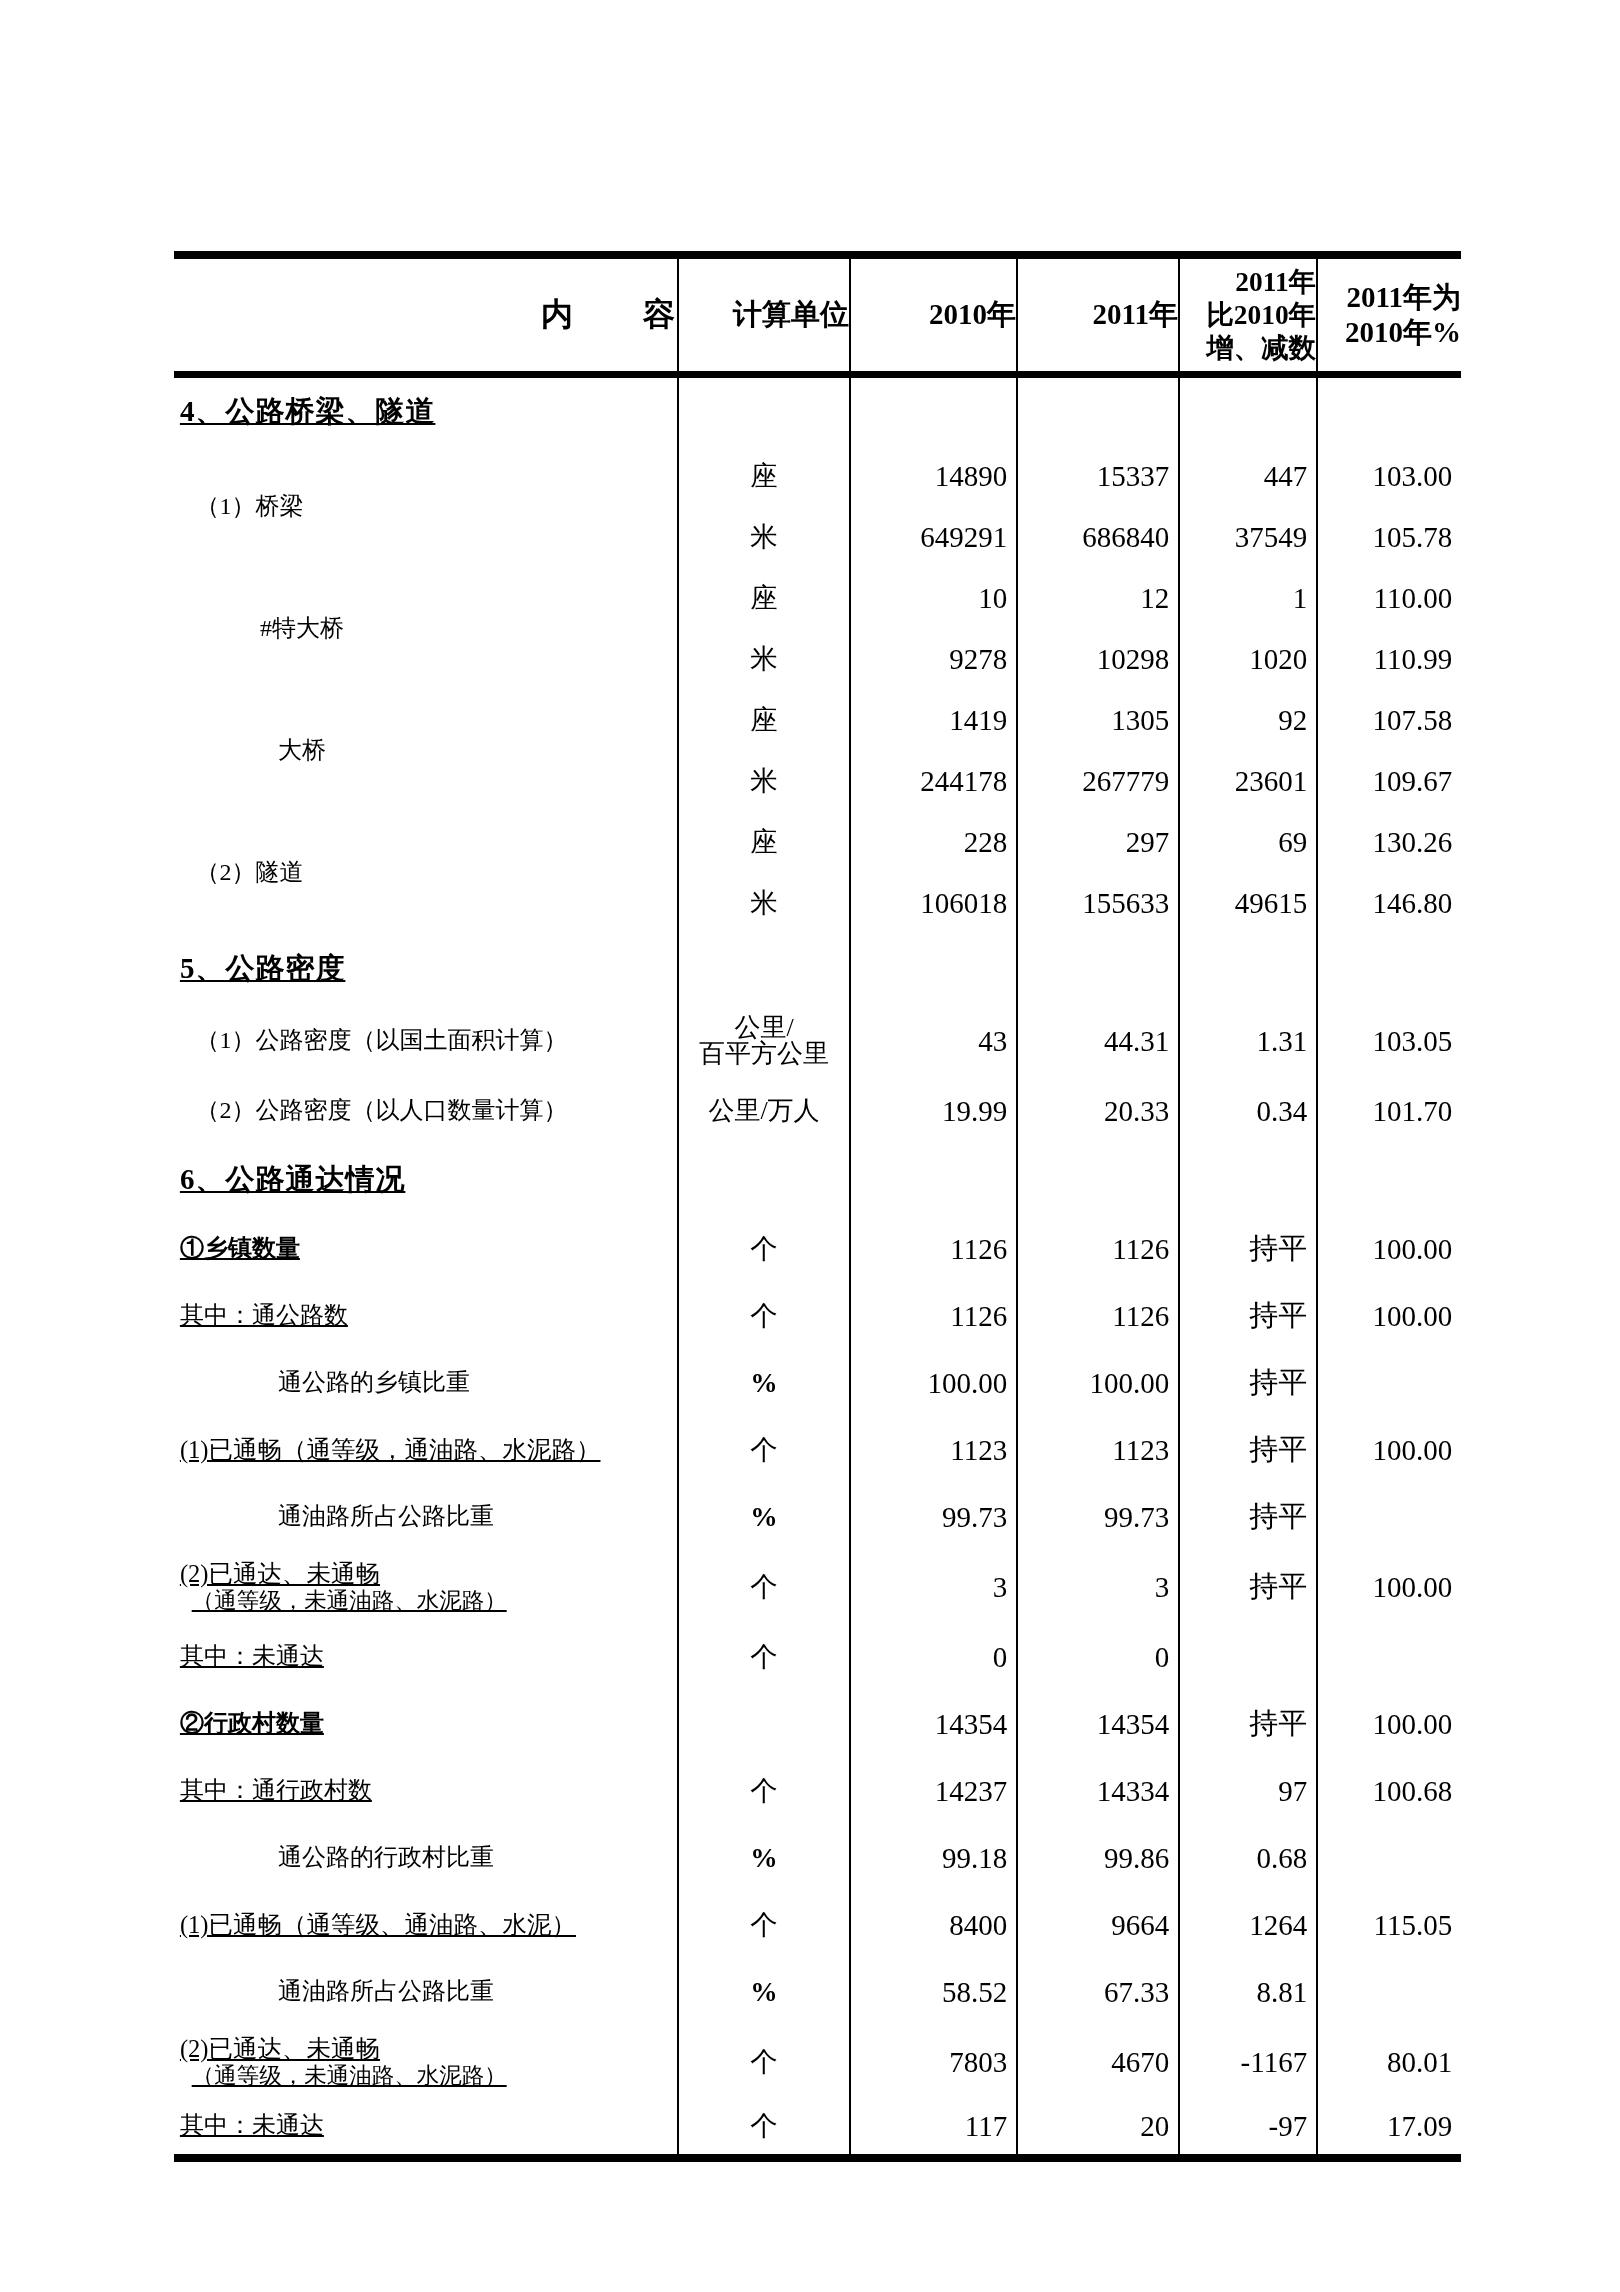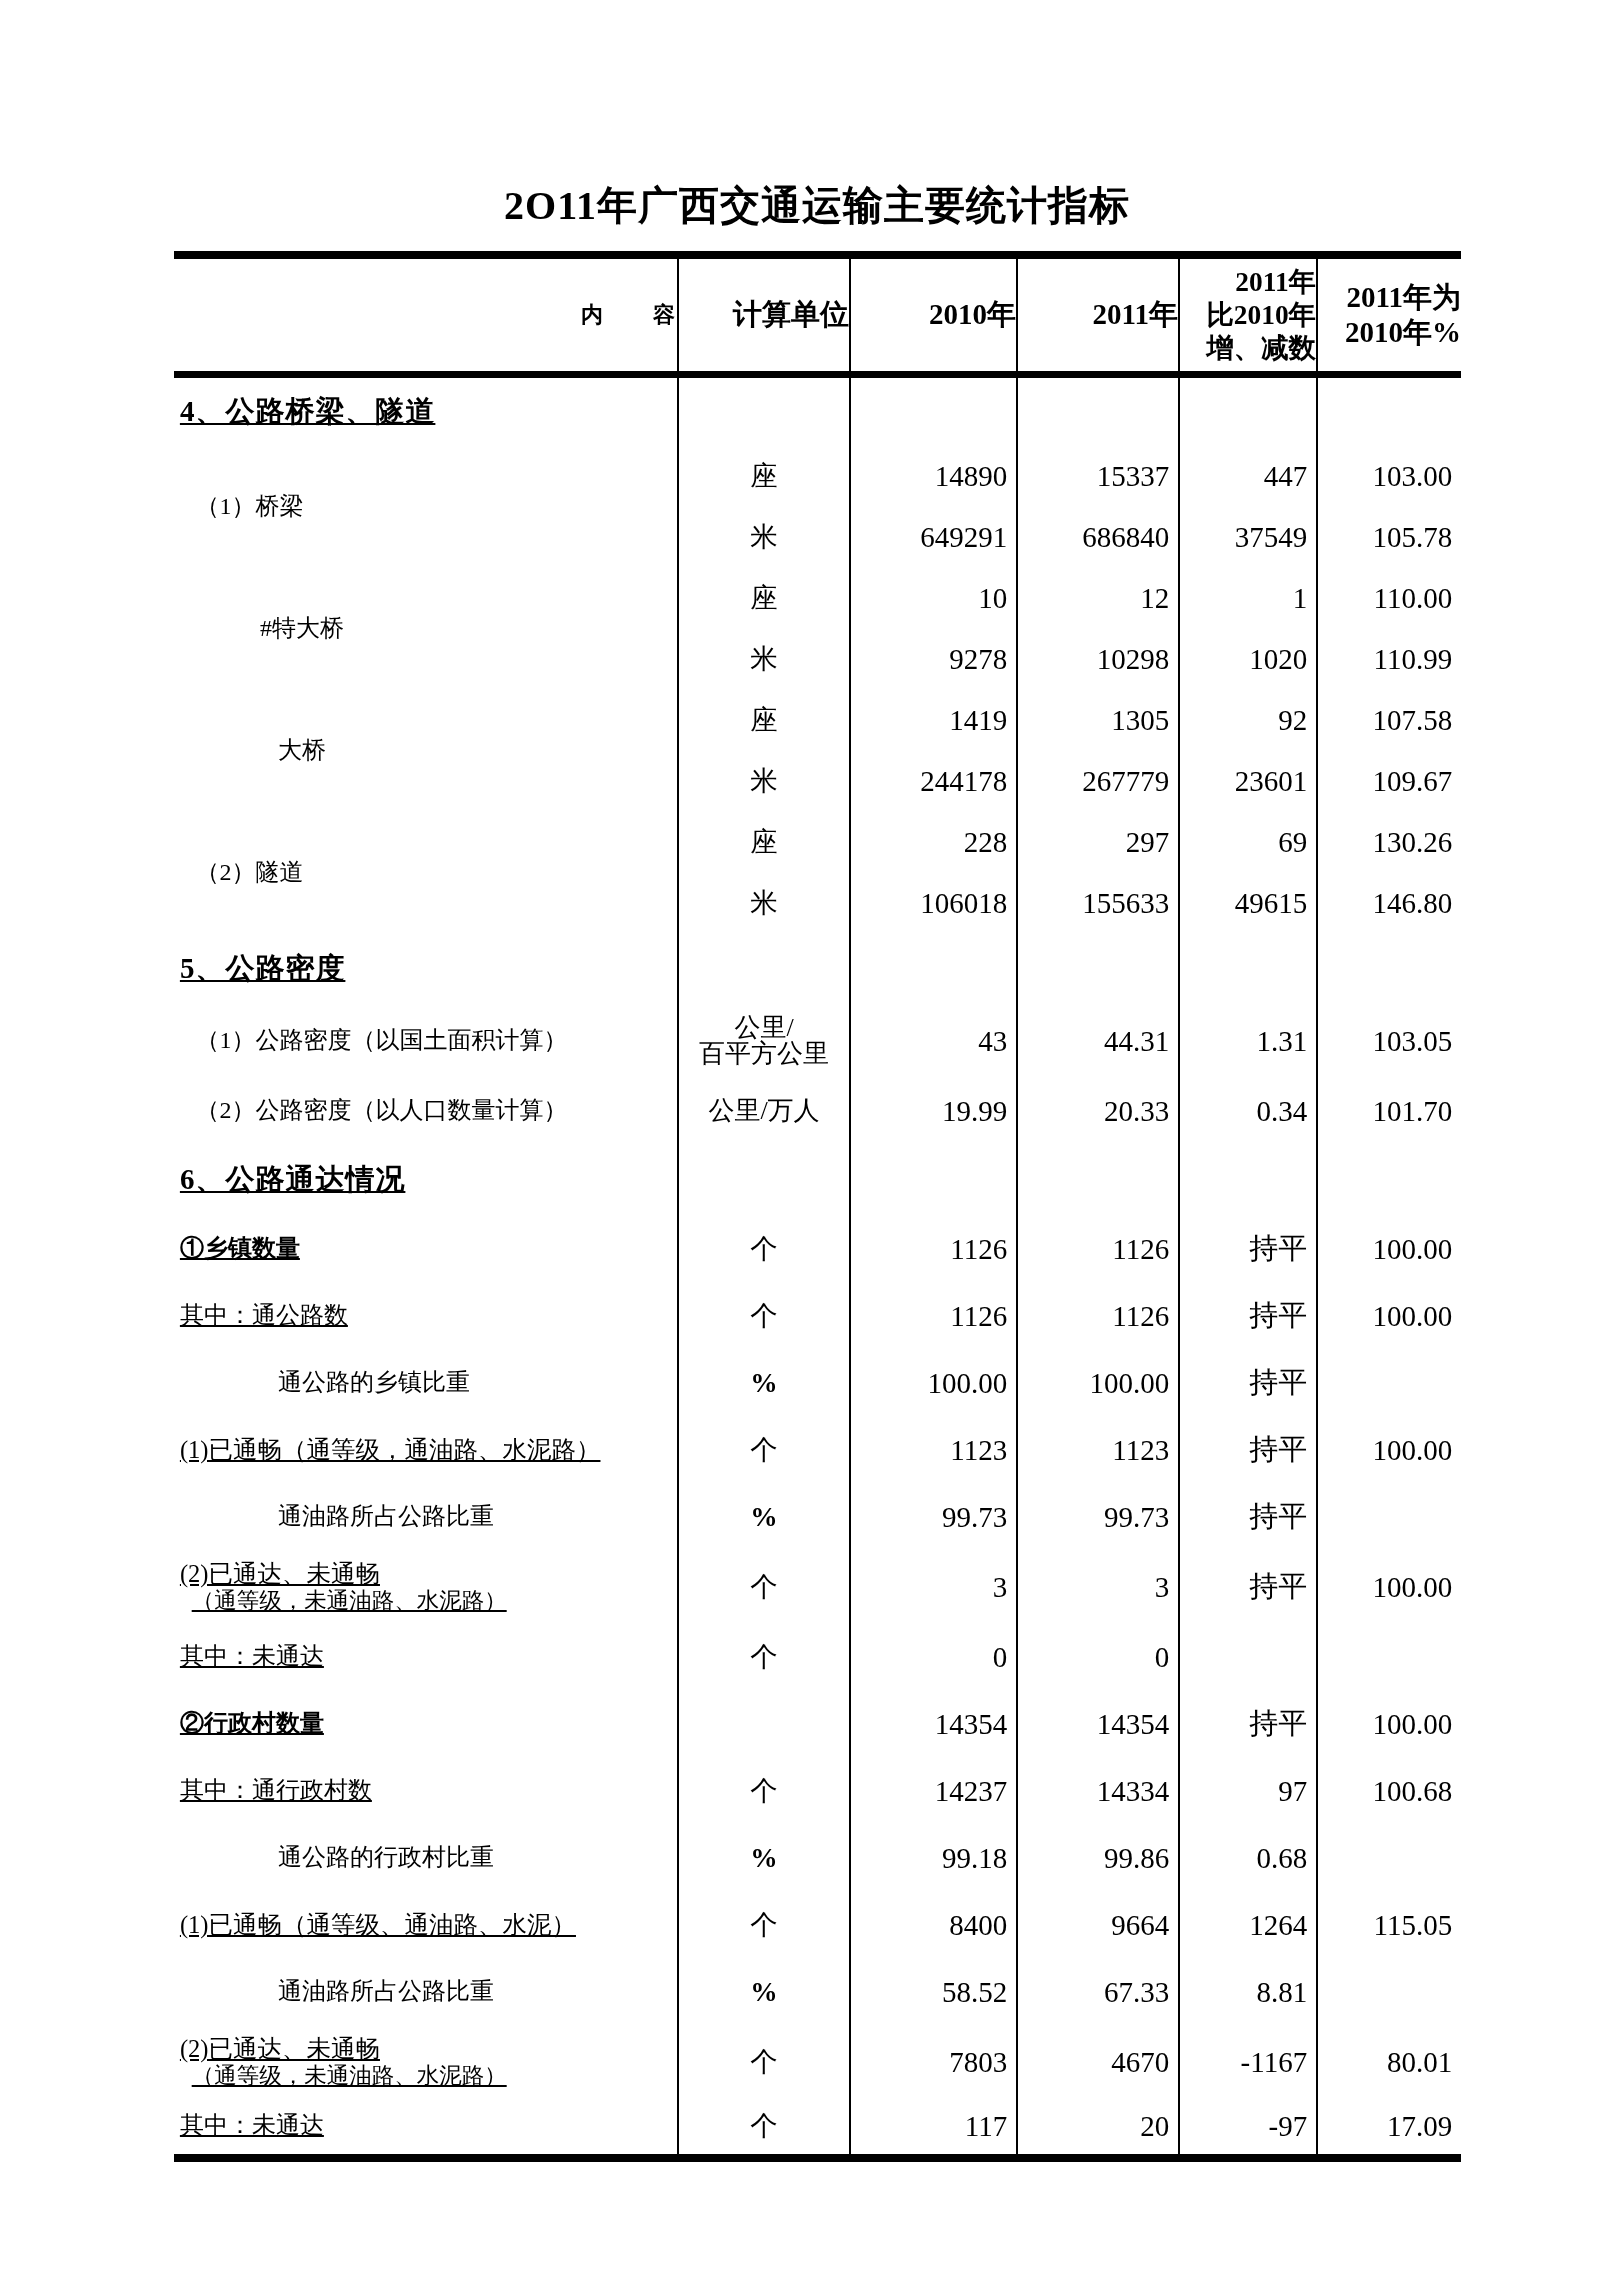--- a/index.html
+++ b/index.html
@@ -17,21 +17,21 @@
   table.stat-table{
     position:absolute;left:174px;top:251px;width:1286px;
     border-collapse:collapse;table-layout:fixed;
     border-top:8.8px solid #000;border-bottom:8.8px solid #000;
   }
   th,td{padding:0;vertical-align:middle;overflow:hidden;}
   thead th{
     border-bottom:7.8px solid #000;
     font-weight:bold;height:112px;font-size:29px;text-align:right;
   }
-  thead th.h-content{font-size:22px;letter-spacing:2px;}
+  thead th.h-content{font-size:32px;letter-spacing:2px;}
   .hline{line-height:35px;}
   .hline3{line-height:33px;font-size:27.4px;}
   .vline{border-left:2.9px solid #000;}
   .c-label{text-align:left;font-size:24px;line-height:1.15;}
   .c-section{font-weight:bold;font-size:29px;letter-spacing:1px;}
   .b{font-weight:bold;}
   .sm{font-size:24.5px;}
   .c-unit{text-align:center;font-size:27.4px;}
   .usm{font-size:26px;line-height:26.5px;}
   .c-num{text-align:right;padding-right:8.8px;font-size:29px;}
@@ -45,21 +45,20 @@
   .rh-pair{height:61px;}
   .rh-data{height:67px;}
   .rh-two{height:73px;}
   .rh-last{height:59px;}
 </style>
 </head>
 <body>
 
 <div class="page">
 
-  <div class="doc-title">2O11年广西交通运输主要统计指标</div>
 
   <table class="stat-table">
     <colgroup>
       <col style="width:504px">
       <col style="width:172px">
       <col style="width:167px">
       <col style="width:162px">
       <col style="width:138px">
       <col style="width:144px">
     </colgroup>

